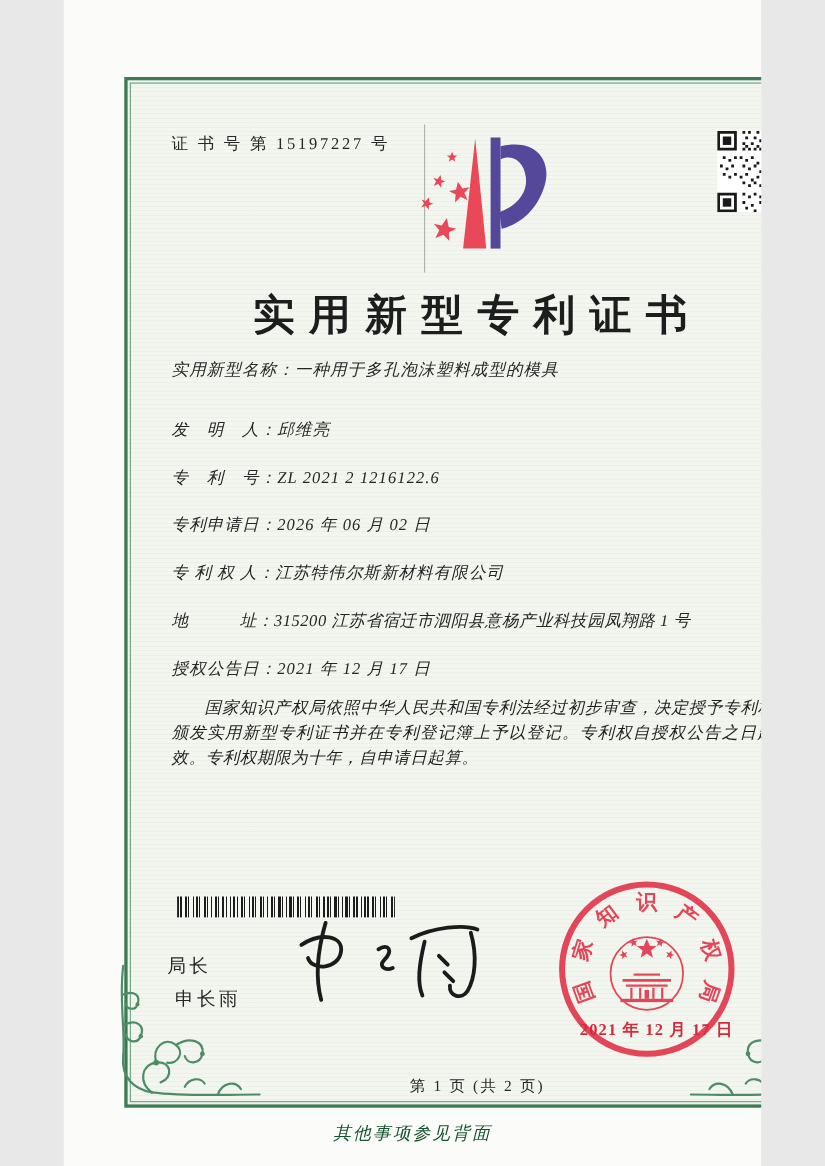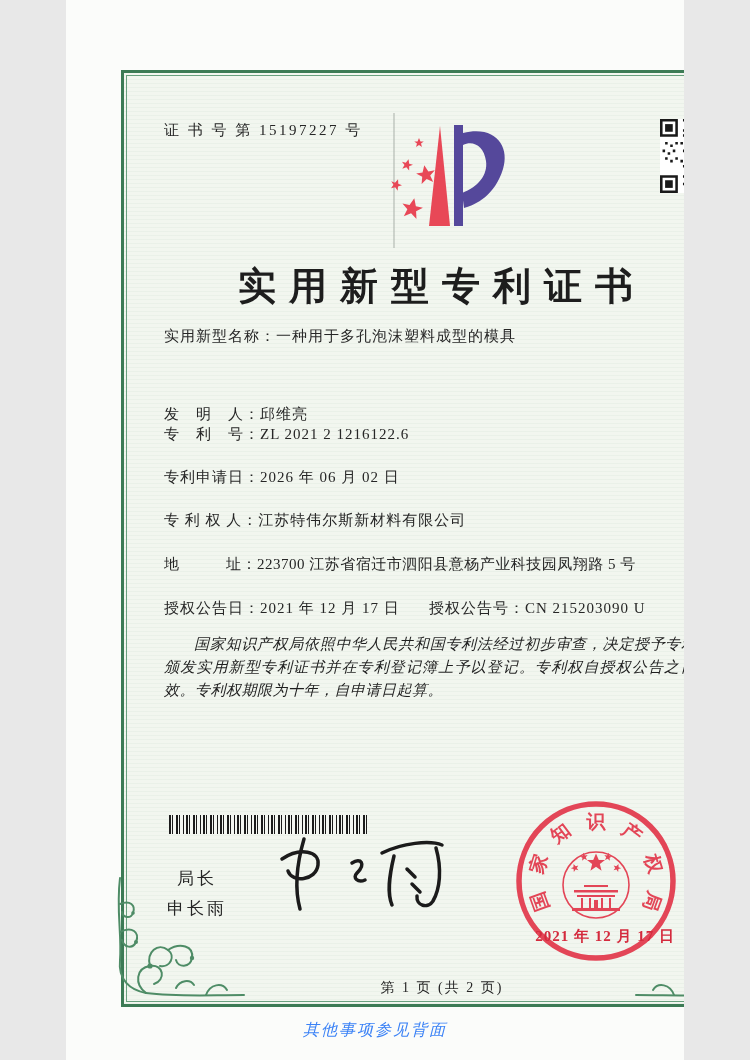--- a/index.html
+++ b/index.html
@@ -1,74 +1,74 @@
 <!DOCTYPE html>
 <html><head>
 <meta charset="utf-8">
 <style>
   html,body{margin:0;padding:0;background:#e8e8e8;}
   .cert{
     position:relative;width:618px;height:1060px;margin:0 auto;
     background:#fbfcfa;overflow:hidden;
-    font-family:"Liberation Serif","DejaVu Serif",serif;color:#262626;
+    font-family:"Liberation Serif","DejaVu Serif",serif;color:#262626;padding-left:16px;
   }
   .frame{
     position:absolute;left:55px;top:70px;width:642px;height:937px;
     border:3px solid #3c7b55;box-sizing:border-box;
     background-color:#f2f6ef;
     background-image:repeating-linear-gradient(0deg,
       rgba(90,140,110,0.05) 0px, rgba(90,140,110,0.05) 1px,
       transparent 1px, transparent 4px);
   }
   .frame::before{
     content:"";position:absolute;inset:2px;border:1px solid #69a07e;pointer-events:none;
   }
   .abs{position:absolute;}
   .cert-number{left:40px;top:48px;font-size:15px;letter-spacing:2.5px;}
   .logo{left:250px;top:40px;}
   .qr{left:536px;top:46px;width:74px;height:74px;}
   .title{
     left:0;top:168px;width:100%;text-align:center;
     font-size:38px;font-weight:bold;letter-spacing:13px;color:#1d1d1d;margin-top:20px;
   }
-  .row{left:40px;width:575px;font-size:15px;letter-spacing:1px;white-space:nowrap;}
+  .row{left:40px;width:575px;font-size:15px;letter-spacing:1px;white-space:nowrap;font-style:italic;}
   .row .lbl{color:#262626;}
   .row .val{color:#262626;}
   .r-name{top:254px;}
-  .r-inventor{top:308px;margin-top:24px;}
+  .r-inventor{top:308px;}
   .r-patno{top:352px;}
   .r-filing{top:395px;}
   .r-patentee{top:438px;}
   .r-address{top:482px;letter-spacing:0.5px;}
   .r-grant{top:526px;}
   .grant-no{position:absolute;left:265px;top:0;white-space:nowrap;}
   .paras{
     left:40px;top:560px;width:564px;font-size:15px;line-height:23px;
     text-align:justify;font-style:italic;color:#1f1f1f;
   }
   .paras p{margin:0;text-indent:2em;letter-spacing:0.5px;}
   .barcode{
     left:45px;top:742px;width:198px;height:19px;
     background:repeating-linear-gradient(90deg,
       #1c1c1c 0 2px,#f4f7f2 2px 3px,#1c1c1c 3px 4px,#f4f7f2 4px 7px,
       #1c1c1c 7px 9px,#f4f7f2 9px 10px,#1c1c1c 10px 11px,#f4f7f2 11px 14px,
       #1c1c1c 14px 15px,#f4f7f2 15px 17px);
   }
-  .signer-title{left:53px;top:794px;font-size:17px;letter-spacing:3px;}
+  .signer-title{left:36px;top:794px;font-size:17px;letter-spacing:3px;}
   .signer-name{left:43px;top:824px;font-size:17px;letter-spacing:3px;}
   .signature{left:140px;top:756px;}
   .seal{left:390px;top:726px;opacity:0.9;}
   .seal-date{
     left:396px;top:854px;width:170px;text-align:center;
     color:#d42a3d;font-size:15px;letter-spacing:1px;font-weight:bold;
   }
   .page-indicator{left:0;top:906px;width:100%;text-align:center;font-size:14px;letter-spacing:2px;}
   .back-note{
     position:absolute;left:0;top:1020px;width:100%;text-align:center;
-    font-size:16px;font-style:italic;letter-spacing:2px;color:#3b82f6;
+    font-size:16px;font-style:italic;letter-spacing:2px;color:#14532d;
   }
   .flourish{position:absolute;width:140px;height:140px;}
   .flourish-left{left:40px;top:872px;}
   .flourish-right{left:568px;top:872px;transform:scaleX(-1);}
 </style>
 </head>
 <body>
 
 <div class="cert">
 
@@ -127,28 +127,25 @@
 
     <div class="abs row r-filing">
       <span class="lbl">专利申请日：</span><span class="val">2026 年 06 月 02 日</span>
     </div>
 
     <div class="abs row r-patentee">
       <span class="lbl">专 利 权 人：</span><span class="val">江苏特伟尔斯新材料有限公司</span>
     </div>
 
     <div class="abs row r-address">
-      <span class="lbl">地　　　址：</span><span class="val">223700 江苏省宿迁市泗阳县意杨产业科技园凤翔路 5 号</span>
+      <span class="lbl">地　　　址：</span><span class="val">315200 江苏省宿迁市泗阳县意杨产业科技园凤翔路 1 号</span>
     </div>
 
     <div class="abs row r-grant">
       <span class="lbl">授权公告日：</span><span class="val">2021 年 12 月 17 日</span>
-      <span class="grant-no">
-        <span class="lbl">授权公告号：</span><span class="val">CN 215203090 U</span>
-      </span>
     </div>
 
     <div class="abs paras">
       <p>国家知识产权局依照中华人民共和国专利法经过初步审查，决定授予专利权，颁发实用新型专利证书并在专利登记簿上予以登记。专利权自授权公告之日起生效。专利权期限为十年，自申请日起算。</p>
     </div>
 
     <div class="abs barcode"></div>
 
     <div class="abs signer-title">局长</div>
     <div class="abs signer-name">申长雨</div>

